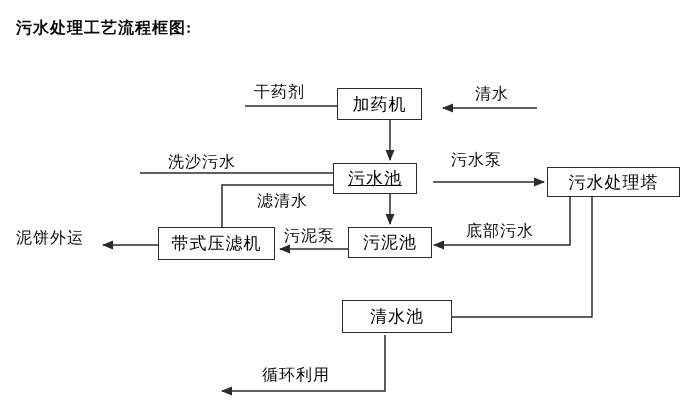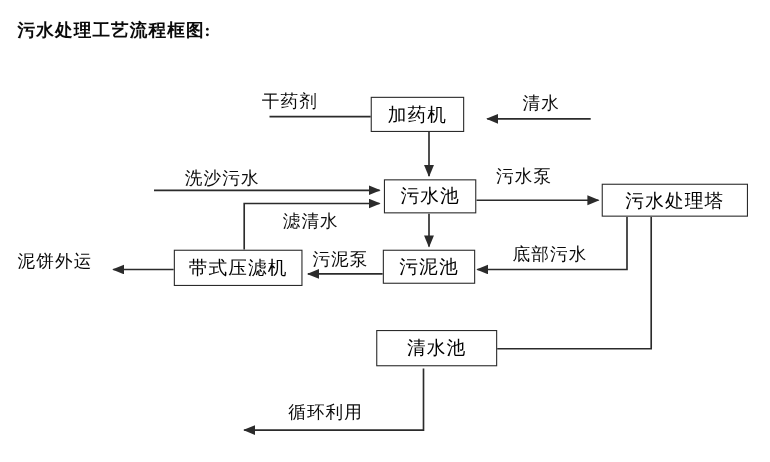--- a/index.html
+++ b/index.html
@@ -79,41 +79,41 @@
       <line x1="348" y1="249" x2="280" y2="249" marker-end="url(#arr)"></line>
       <line x1="158" y1="245" x2="103" y2="245" marker-end="url(#arr)"></line>
       <polyline points="385,335 385,391 222,391" marker-end="url(#arr)"></polyline>
     </g>
   </svg>
 
   <div class="node" style="left:337px; top:88px; width:85px; height:32px;">
     <span>加药机</span>
   </div>
 
-  <div class="node" style="left:349px; top:163px; width:84px; height:31px;">
+  <div class="node" style="left:333px; top:163px; width:84px; height:31px;text-decoration:underline;">
     <span>污水池</span>
   </div>
 
   <div class="node" style="left:547px; top:167px; width:133px; height:30px;justify-content:center;">
     <span>污水处理塔</span>
   </div>
 
   <div class="node" style="left:348px; top:227px; width:84px; height:31px;">
     <span>污泥池</span>
   </div>
 
   <div class="node" style="left:158px; top:227px; width:117px; height:33px;">
     <span>带式压滤机</span>
   </div>
 
   <div class="node" style="left:342px; top:300px; width:110px; height:33px;">
     <span>清水池</span>
   </div>
 
-  <div class="edge-label" style="left:238px; top:82px;">干药剂</div>
+  <div class="edge-label" style="left:254px; top:82px;">干药剂</div>
 
   <div class="edge-label" style="left:475px; top:84px;">清水</div>
 
   <div class="edge-label" style="left:168px; top:152px;">洗沙污水</div>
 
   <div class="edge-label" style="left:257px; top:191px;">滤清水</div>
 
   <div class="edge-label" style="left:451px; top:150px;">污水泵</div>
 
   <div class="edge-label" style="left:284px; top:226px;">污泥泵</div>

